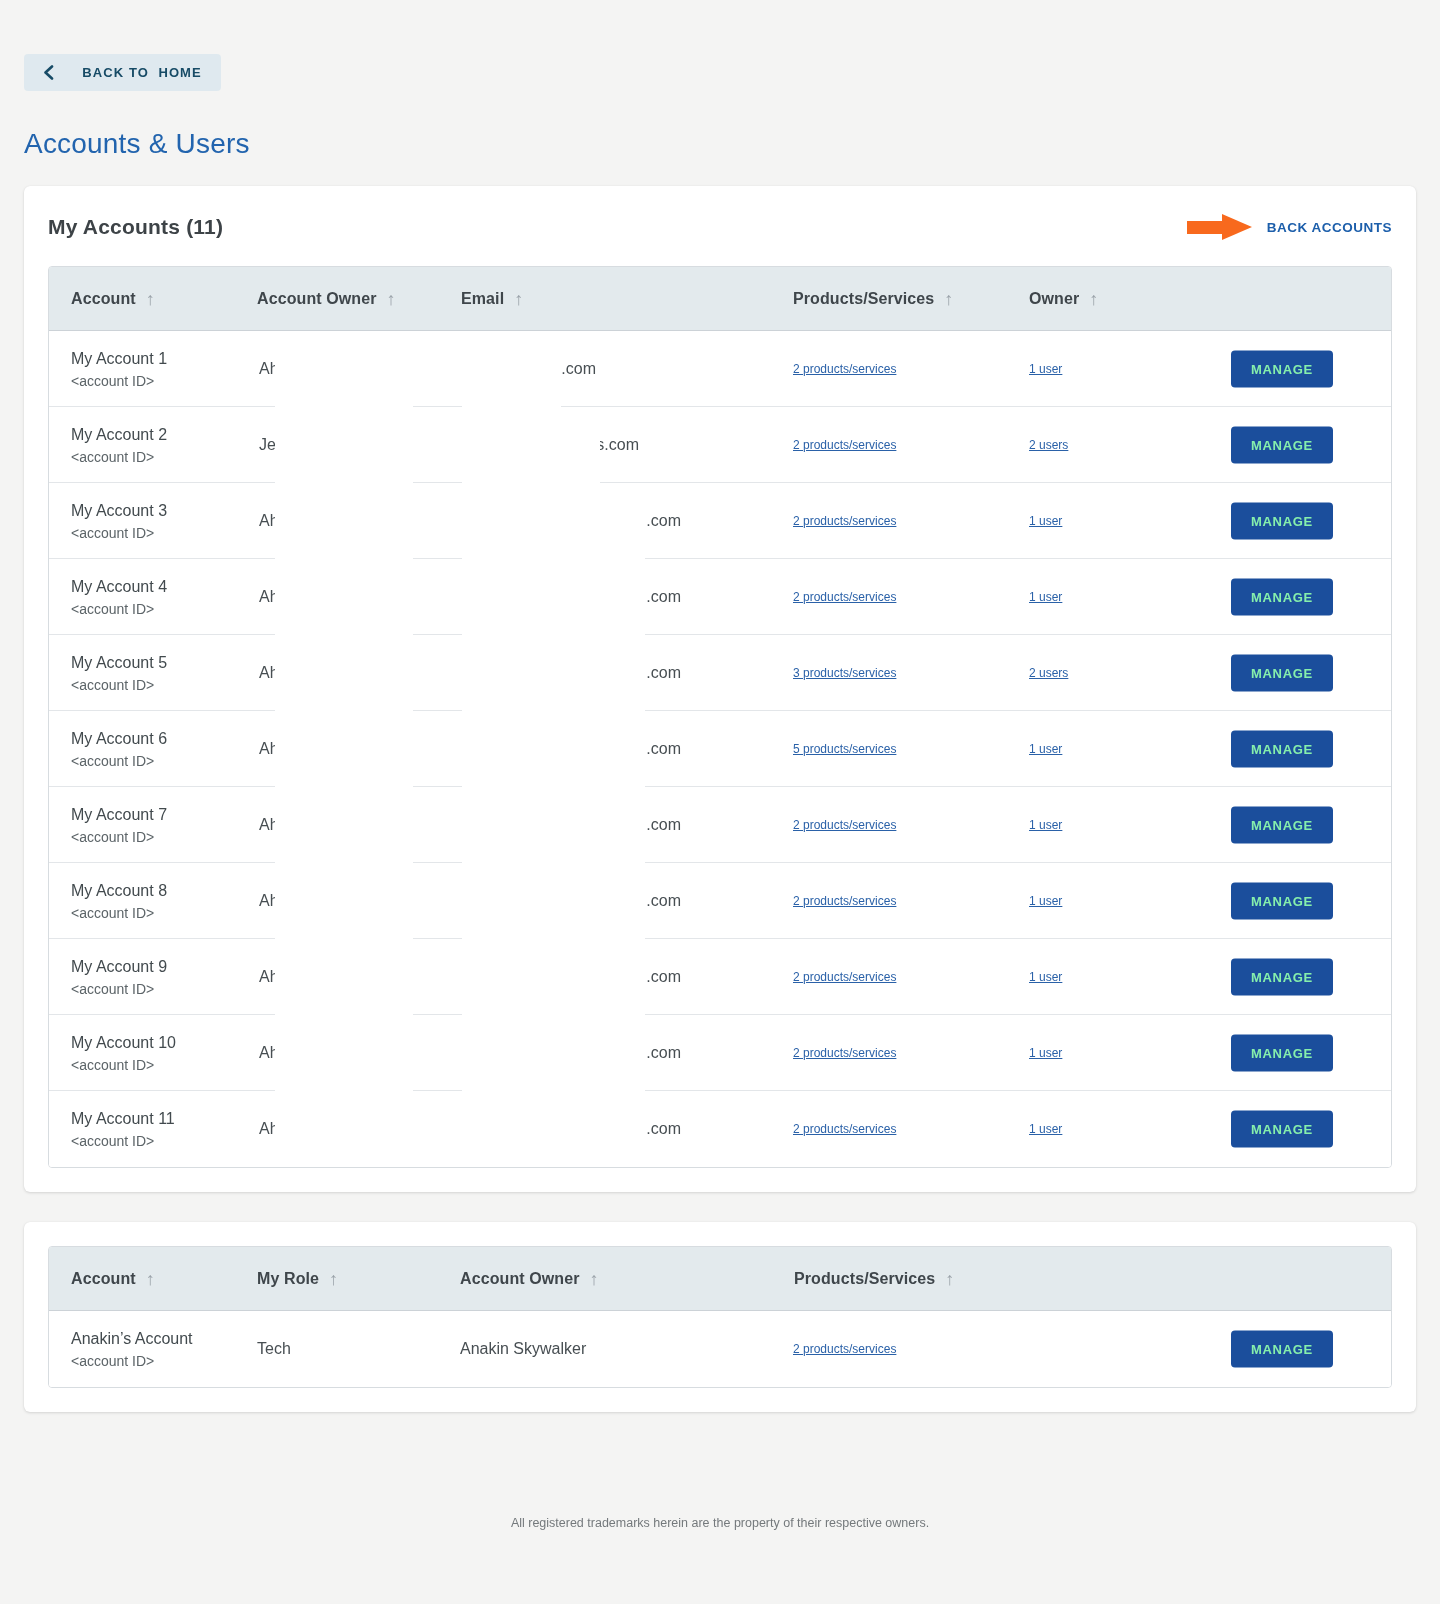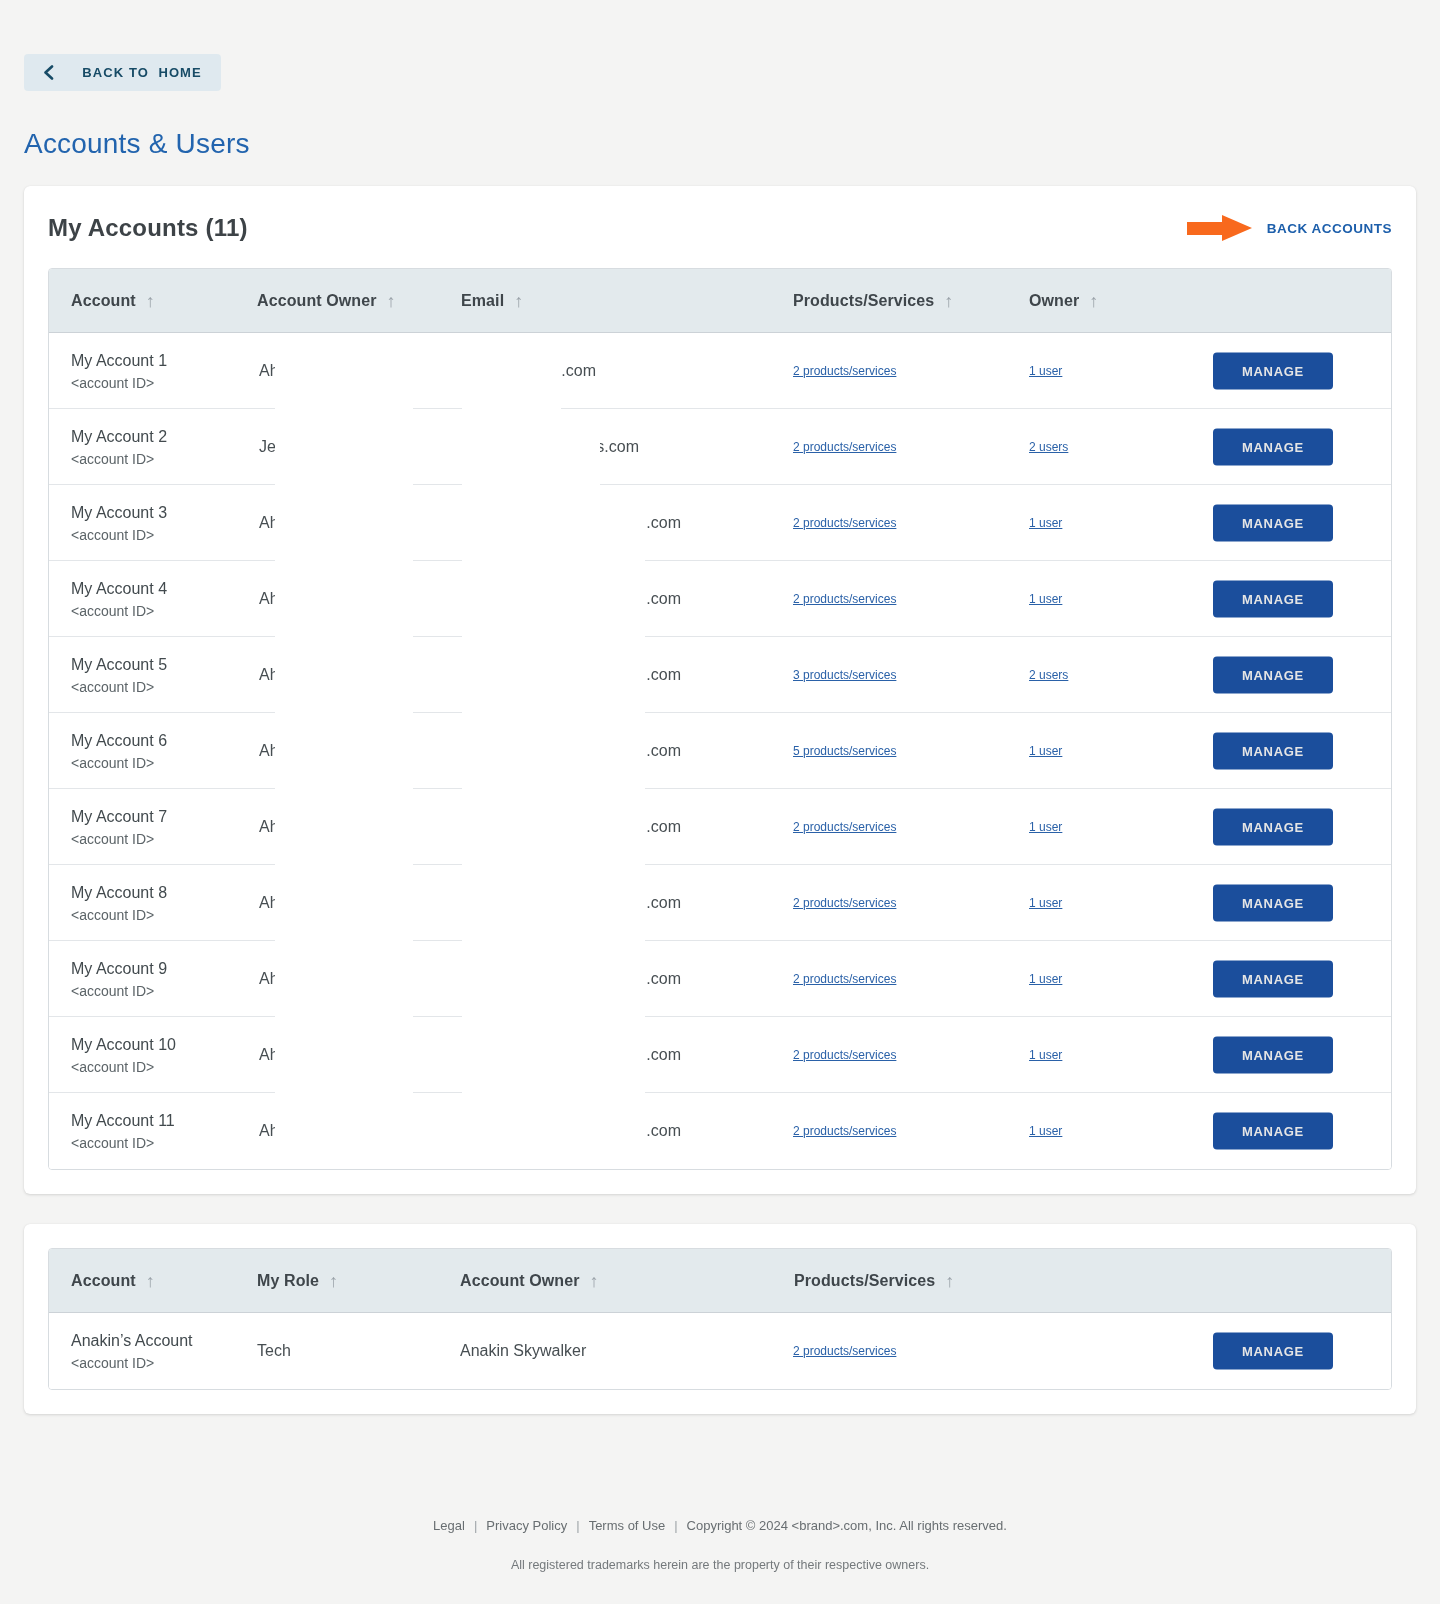--- a/index.html
+++ b/index.html
@@ -41,21 +41,21 @@
     letter-spacing:.2px;
   }
 
   
   .card{
     background:#fff;border-radius:6px;padding:24px;
     box-shadow:0 1px 3px rgba(0,0,0,.13), 0 0 1px rgba(0,0,0,.08);
   }
   .card + .card{margin-top:30px;}
   .card-head{display:flex;justify-content:space-between;align-items:center;margin:4px 0 26px;}
-  .card-title{font-size:24px;font-weight:700;color:var(--text-dark);letter-spacing:.2px;}
+  .card-title{font-size:21px;font-weight:700;color:var(--text-dark);letter-spacing:.2px;}
   .card2-title{font-size:21px;font-weight:700;color:var(--text-dark);margin:4px 0 26px;letter-spacing:.2px;}
 
   
   .merge-wrap{display:flex;align-items:center;gap:15px;}
   .merge-arrow{display:flex;align-items:center;}
   .arr-body{width:36px;height:13px;background:var(--arrow-orange);}
   .arr-head{width:0;height:0;border-left:30px solid var(--arrow-orange);
     border-top:13px solid transparent;border-bottom:13px solid transparent;margin-left:-1px;}
   .merge-link{font-size:13.5px;font-weight:700;color:#1d5fab;letter-spacing:.5px;cursor:pointer;text-decoration:none;}
 
@@ -91,21 +91,21 @@
   .trow.r-first .redact-email{width:99px;}
   .trow.r-second .redact-email{width:138px;}
   .trow:last-child .redact{bottom:2px;}
 
   a.link{font-size:12px;color:var(--link-blue);text-decoration:underline;cursor:pointer;z-index:3;}
   .cell-products{position:absolute;left:744px;top:50%;transform:translateY(-50%);}
   .cell-users{position:absolute;left:980px;top:50%;transform:translateY(-50%);}
 
   button.manage{
     position:absolute;right:58px;top:50%;transform:translateY(-50%);
-    width:120px;height:37px;background:var(--button-blue);color:#e5e5e5;border:none;border-radius:4px;
+    width:102px;height:37px;background:var(--button-blue);color:#86efac;border:none;border-radius:4px;
     font-family:"Liberation Sans",sans-serif;font-size:13px;font-weight:700;letter-spacing:.7px;cursor:pointer;z-index:3;
   }
 
   
   footer{margin-top:104px;text-align:center;color:var(--footer-text);font-size:13px;padding-bottom:30px;}
   footer .sep{color:#9ea4a7;padding:0 9px;}
   footer .flink{cursor:pointer;}
   .trademark{margin-top:25px;font-size:12.5px;color:#74797c;}
 </style>
 </head>
@@ -335,17 +335,16 @@
             <div class="plain-cell cell-role">Tech</div>
             <div class="plain-cell cell-owner">Anakin Skywalker</div>
             <a class="link cell-products">2 products/services</a>
             <button class="manage">MANAGE</button>
           </div>
         </div>
     </div>
   </section>
 
   <footer>
-    <div id="footer-line1"><span class="flink">Legal</span><span class="sep">|</span><span class="flink">Privacy Policy</span><span class="sep">|</span><span class="flink">Terms of Use</span><span class="sep">|</span><span class="copyright">Copyright © 2024 &lt;brand&gt;.com, Inc. All rights reserved.</span></div>
     <div class="trademark">All registered trademarks herein are the property of their respective owners.</div>
   </footer>
 
 </div>
 
 </body></html>

